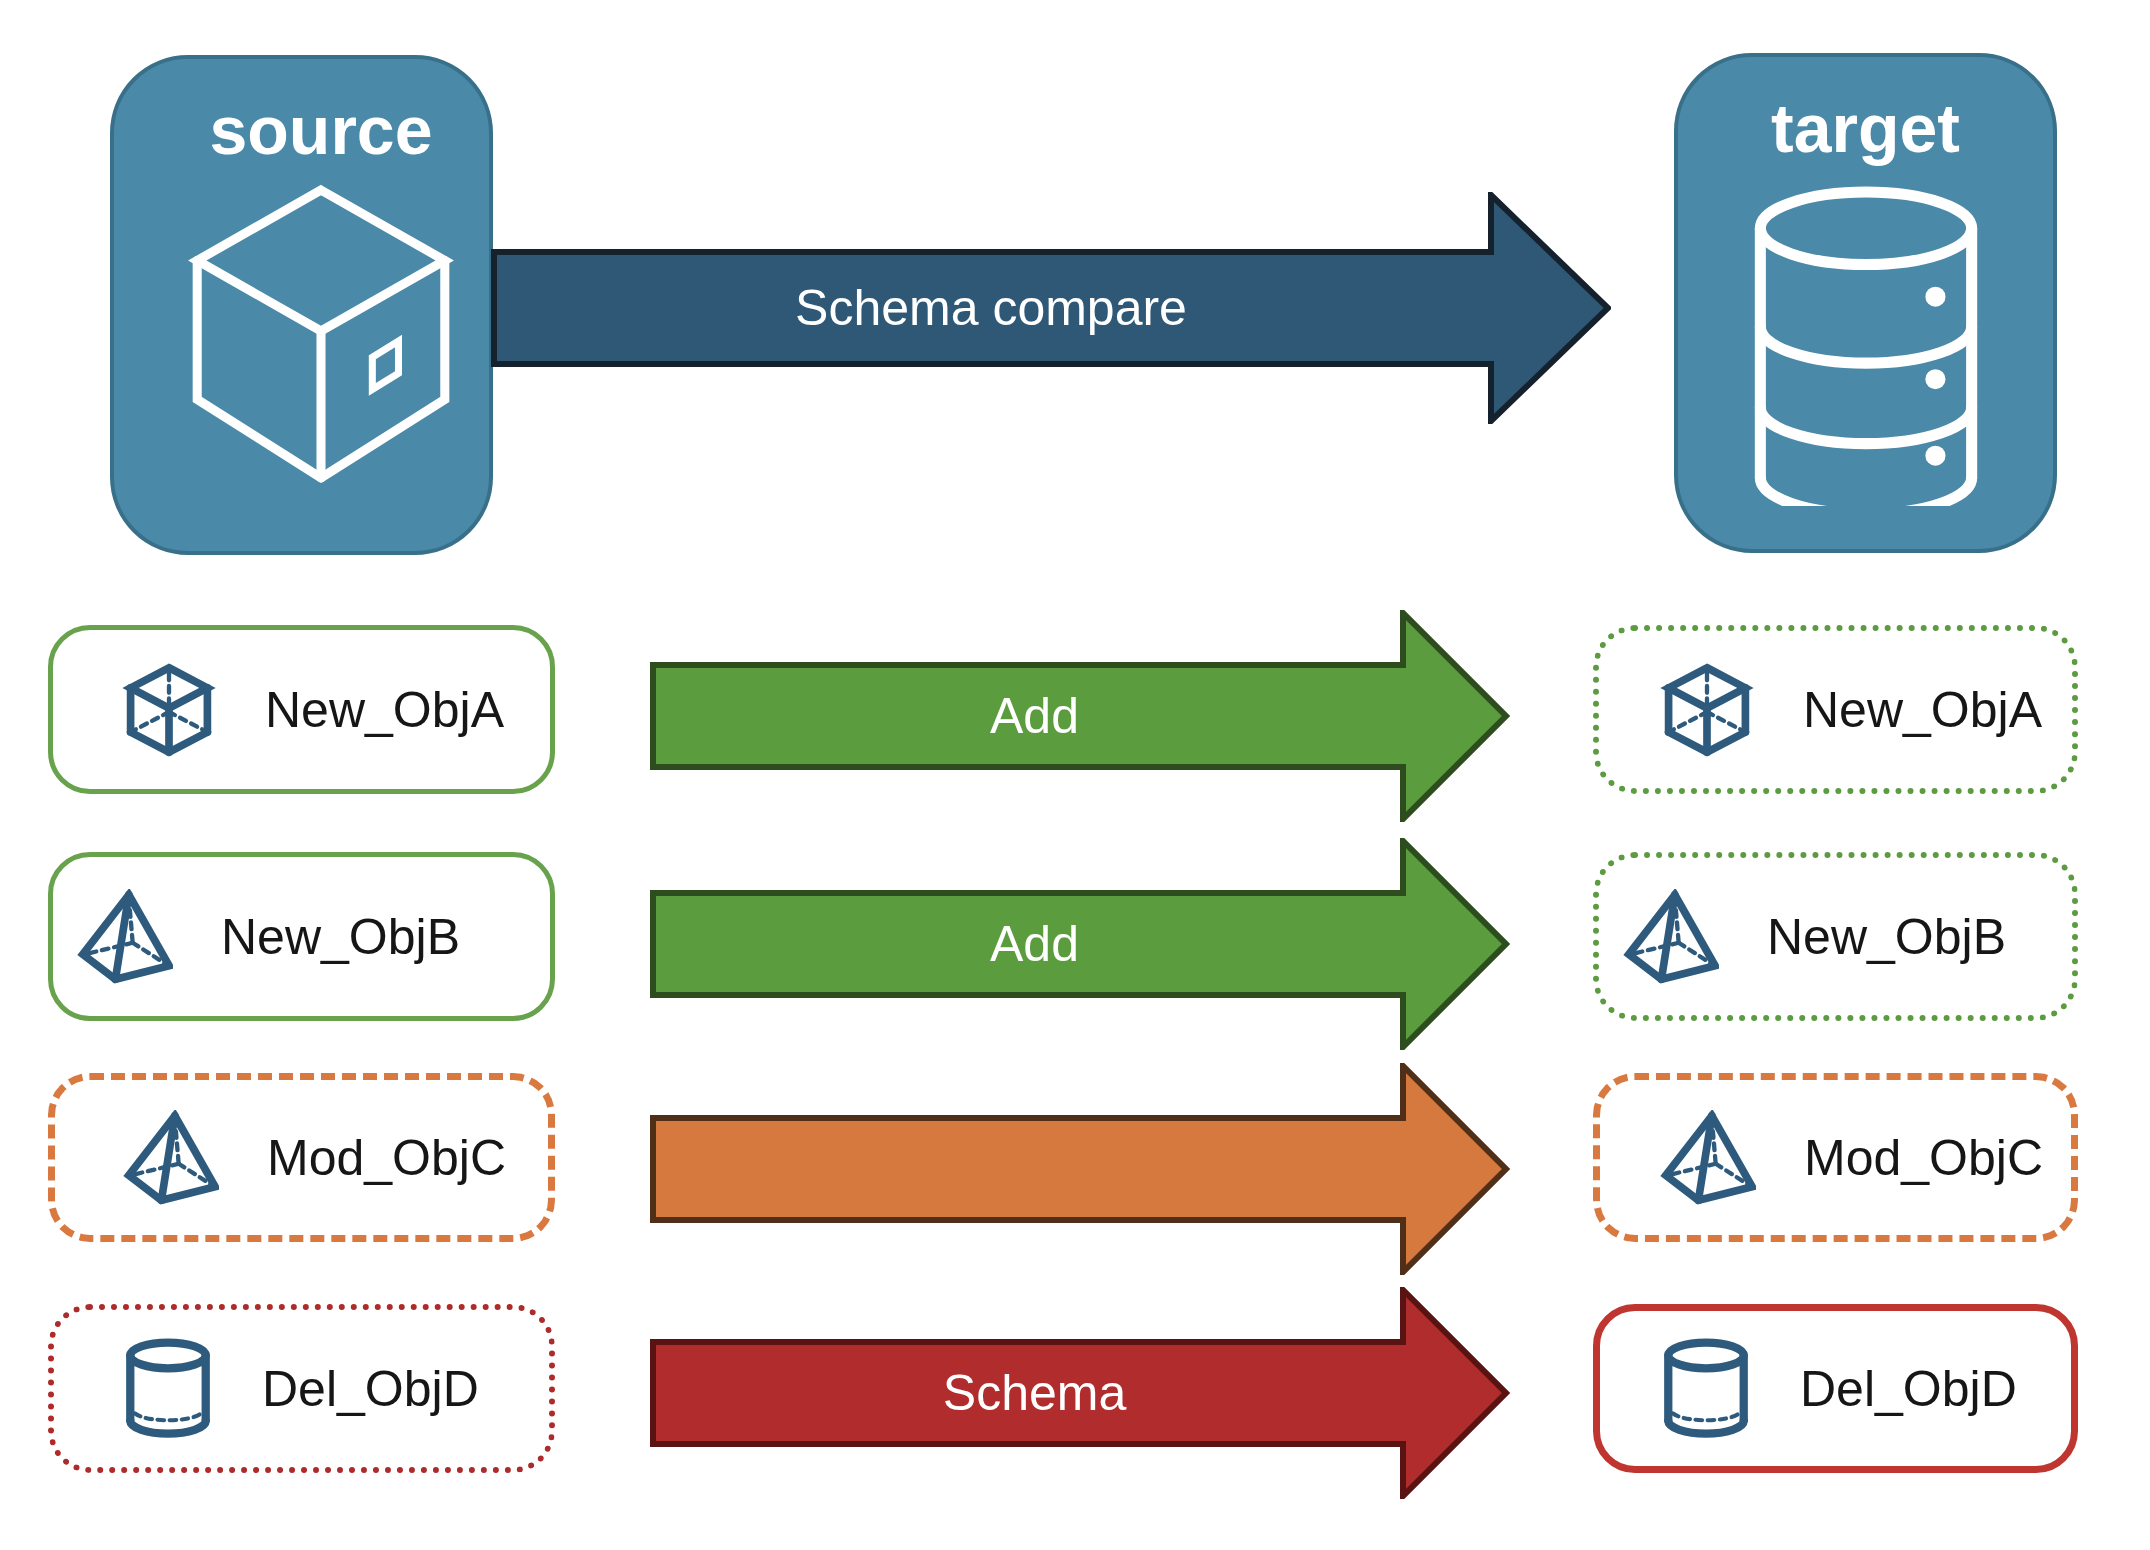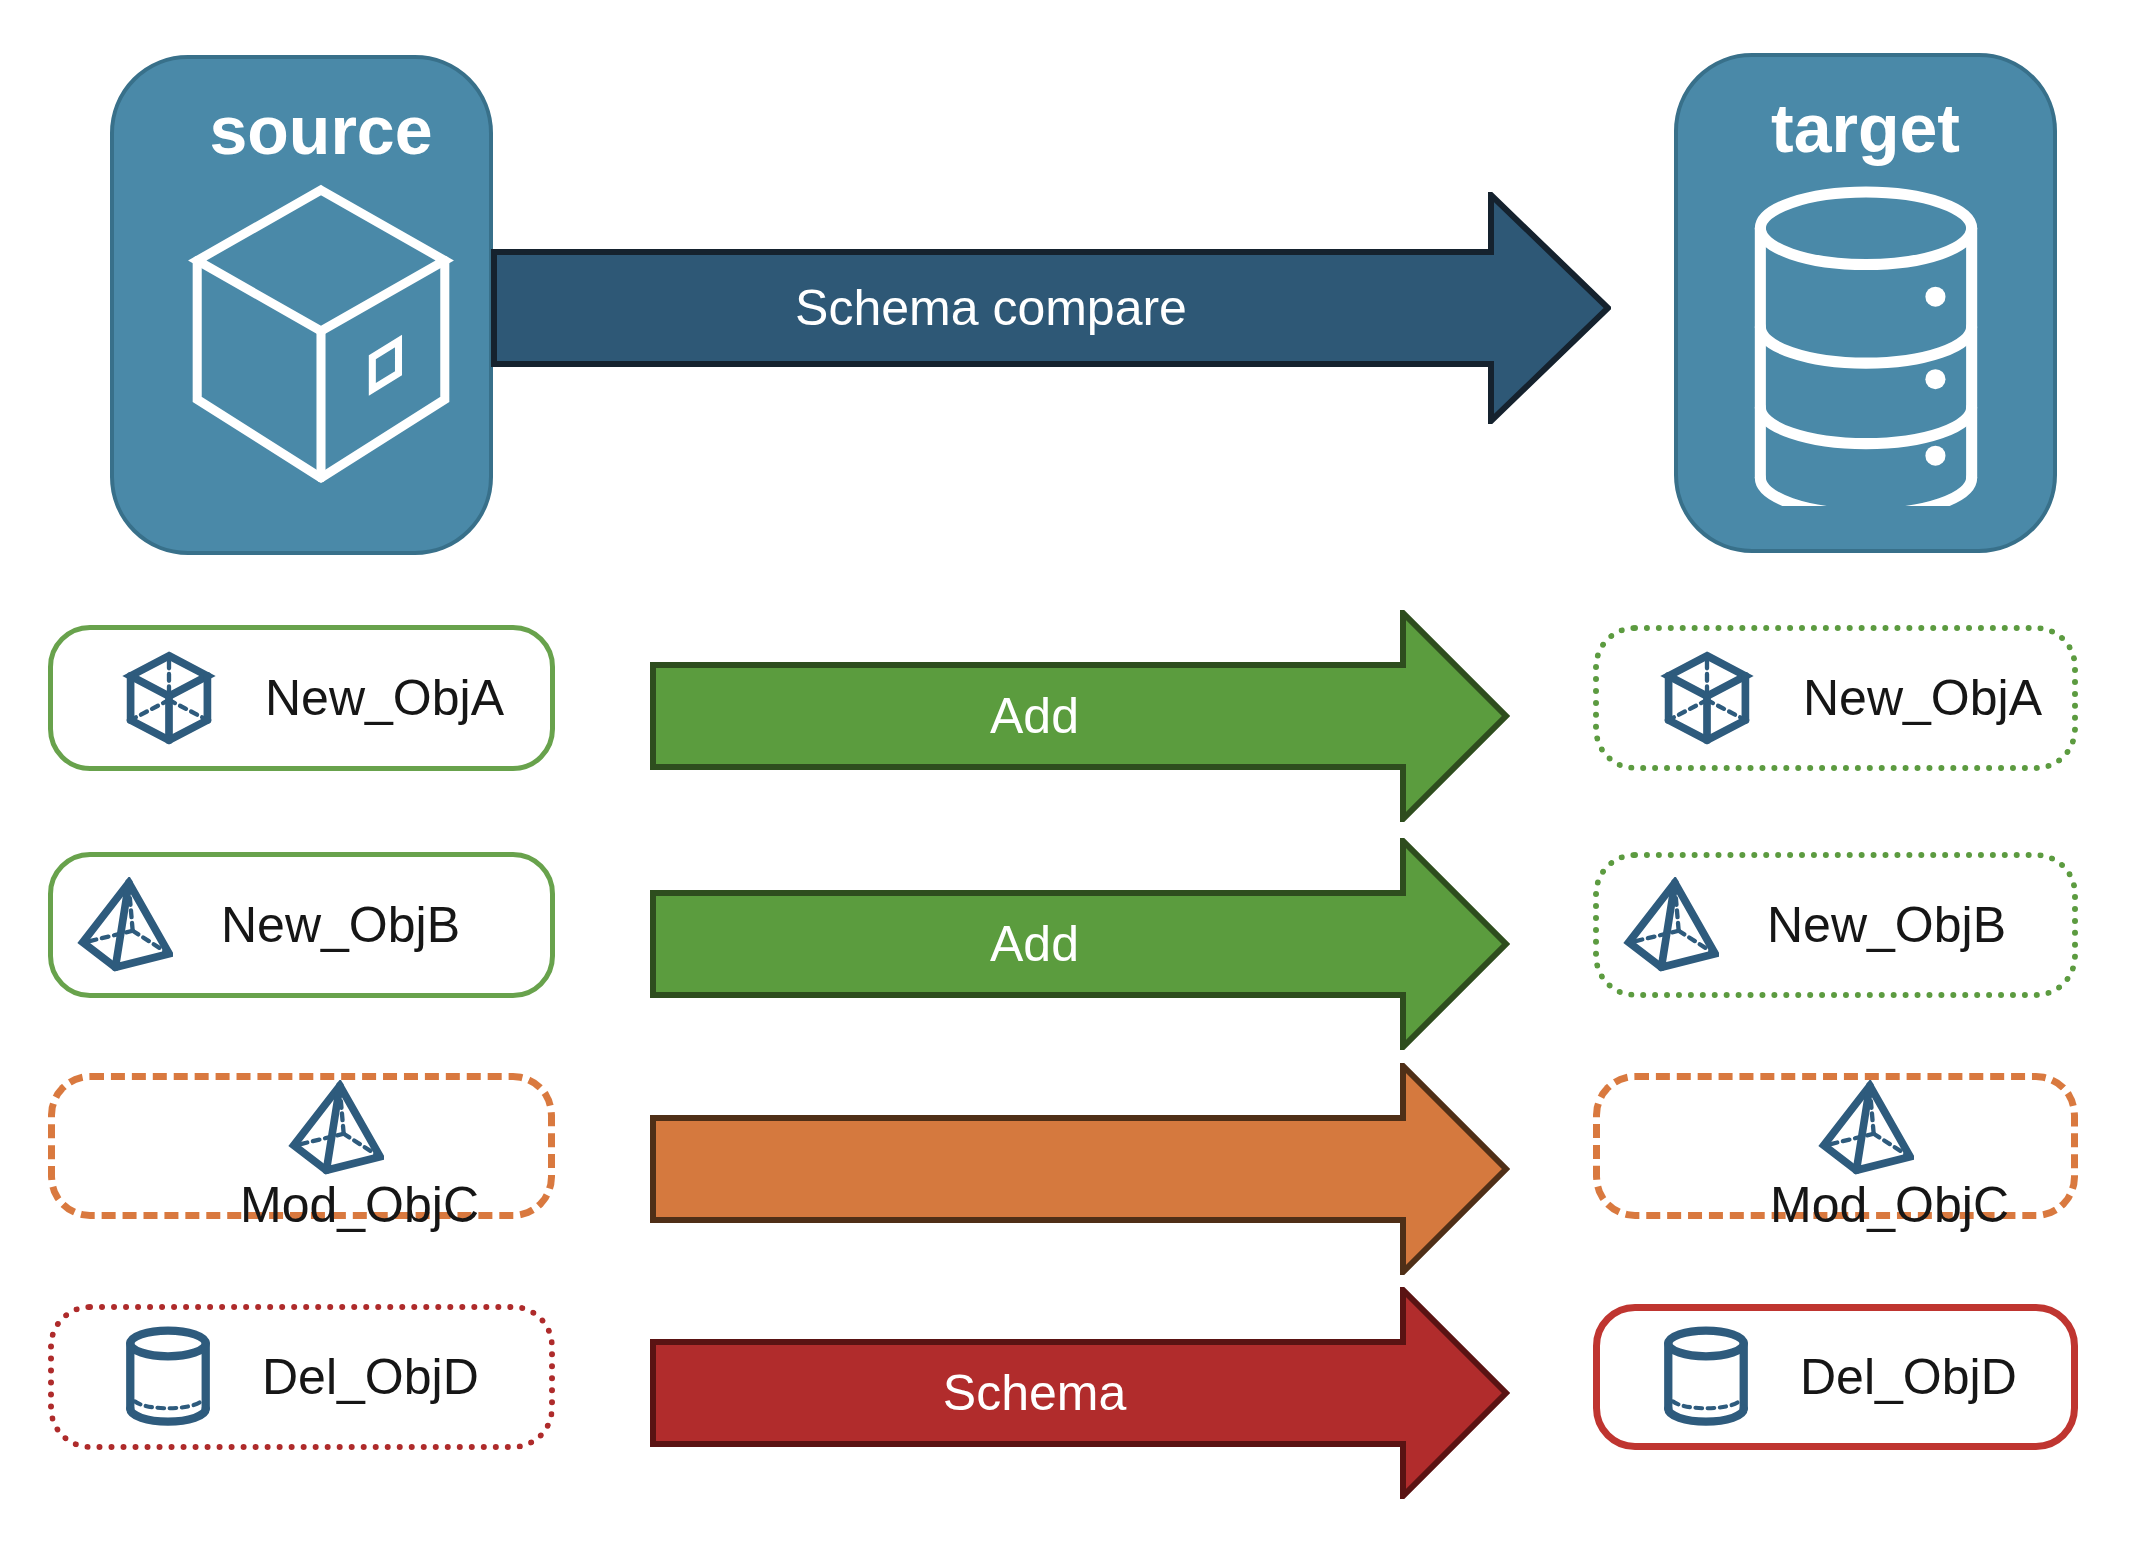--- a/index.html
+++ b/index.html
@@ -20,30 +20,30 @@
   .arrow-wrap svg{position:absolute;left:0;top:0;}
   .arrow-label{position:absolute;top:0;height:100%;display:flex;align-items:center;
                justify-content:center;color:#ffffff;}
   #schema-arrow{left:491px;top:192px;width:1120px;height:232px;}
   #schema-arrow .arrow-label{left:0;width:1000px;font-size:50px;}
 
   .row-arrow{left:650px;width:860px;height:212px;}
   .row-arrow .arrow-label{left:0;width:753px;font-size:50px;margin-left:8px;}
 
   
-  .obj-box{position:absolute;height:146px;border-radius:42px;box-sizing:border-box;
+  .obj-box{position:absolute;height:169px;border-radius:42px;box-sizing:border-box;
            background:#ffffff;display:flex;align-items:center;}
   .obj-left{left:48px;width:507px;padding-left:68px;}
   .obj-right{left:1593px;width:485px;padding-left:60px;}
   .obj-label{margin-left:48px;font-size:50px;color:#161616;white-space:nowrap;}
   .obj-icon{flex:0 0 auto;}
 
   .b-green-solid {border:5px solid #68A24C;}
   .b-green-dotted{border:6px dotted #5C9B40;}
-  .b-orange-dashed{border:7px dashed #D9793F;flex-direction:column;}
+  .b-orange-dashed{border:7px dashed #D9793F;}
   .b-red-dotted{border:6px dotted #AE2B2B;}
   .b-red-solid {border:7px solid #BF3530;}
 
   .row-top-0{top:625px;}
   .row-top-1{top:852px;padding-left:24px;}
   .row-top-2{top:1073px;}
   .row-top-3{top:1304px;}
 
   
   .fill-navy  {fill:#2E5876;stroke:#15222E;}

